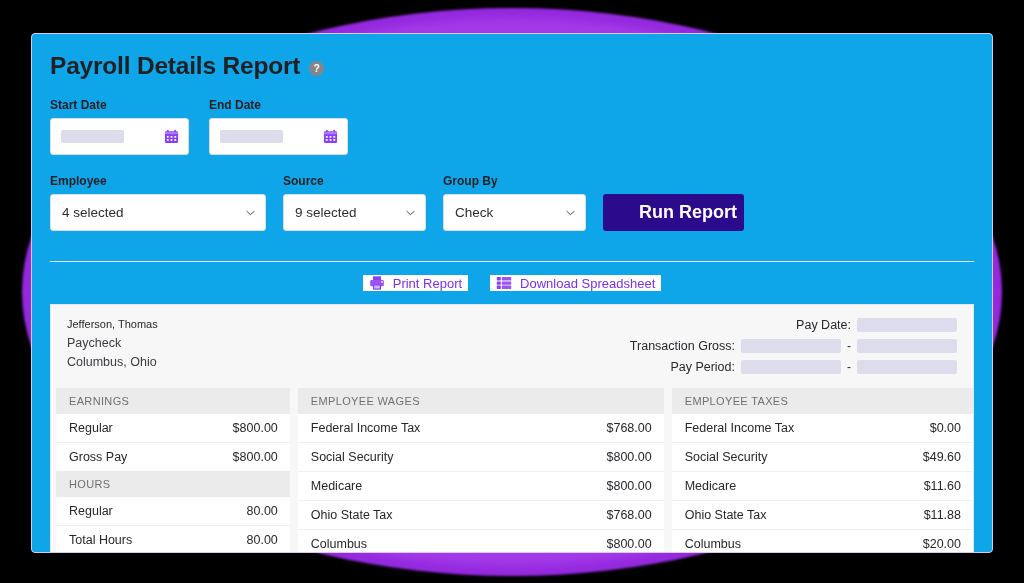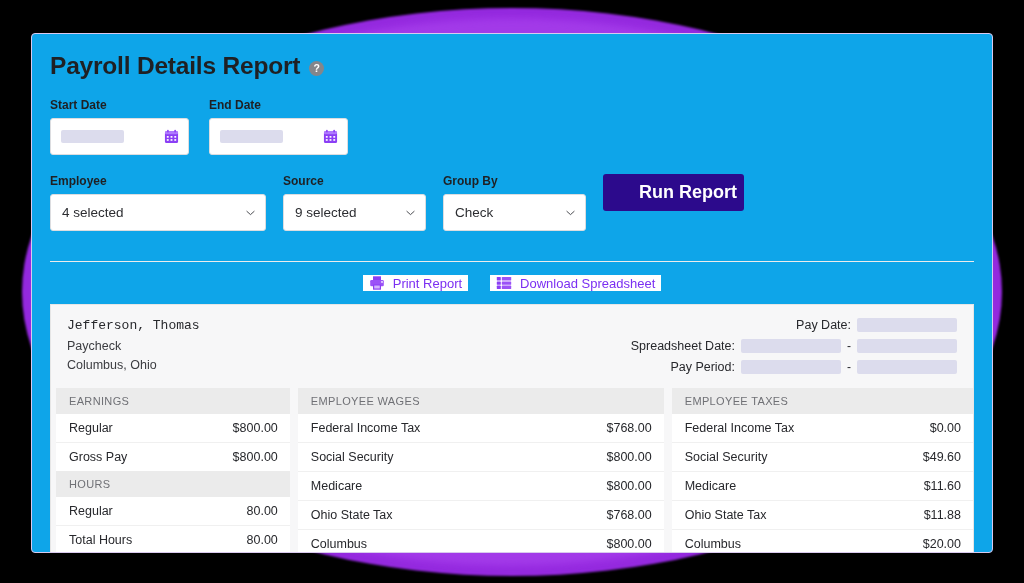--- a/index.html
+++ b/index.html
@@ -137,20 +137,21 @@
     border-radius: 2px;
     height: 13px;
   }
   .date-input .redact { width: 63px; }
 
   .cal-icon { width: 15px; height: 15px; display: block; }
 
   
   .select-row {
     display: flex;
+    align-items: flex-end;
     gap: 0;
     margin-bottom: 22px;
   }
   .sel-group { margin-right: 17px; }
   .sel-employee { width: 216px; }
   .sel-source   { width: 143px; }
   .sel-groupby  { width: 143px; }
 
   .select-box {
     height: 37px;
@@ -222,24 +223,23 @@
     border-bottom: none;
     background: #f7f7f8;
   }
 
   .rep-head {
     display: flex;
     justify-content: space-between;
     padding: 13px 16px 14px 16px;
   }
   .emp-name {
-    font-size: 13px;
+    font-size: 11px;
     color: #27282c;
     margin-bottom: 6px;
-    font-family: Liberation Mono, monospace;
   }
   .emp-sub {
     font-size: 12.5px;
     color: #3b3c40;
     margin-bottom: 5px;
   }
   .emp-sub:last-child { margin-bottom: 0; }
 
   .meta-table { font-size: 12.5px; color: #27282c; }
   .meta-row {
@@ -419,21 +419,21 @@
             <div class="emp-sub">Paycheck</div>
             <div class="emp-sub">Columbus, Ohio</div>
           </div>
 
           <div class="meta-table">
             <div class="meta-row">
               <span class="meta-label">Pay Date:</span>
               <span class="meta-redact"></span>
             </div>
             <div class="meta-row">
-              <span class="meta-label">Spreadsheet Date:</span>
+              <span class="meta-label">Transaction Gross:</span>
               <span class="meta-redact"></span>
               <span class="meta-dash">-</span>
               <span class="meta-redact"></span>
             </div>
             <div class="meta-row">
               <span class="meta-label">Pay Period:</span>
               <span class="meta-redact"></span>
               <span class="meta-dash">-</span>
               <span class="meta-redact"></span>
             </div>

